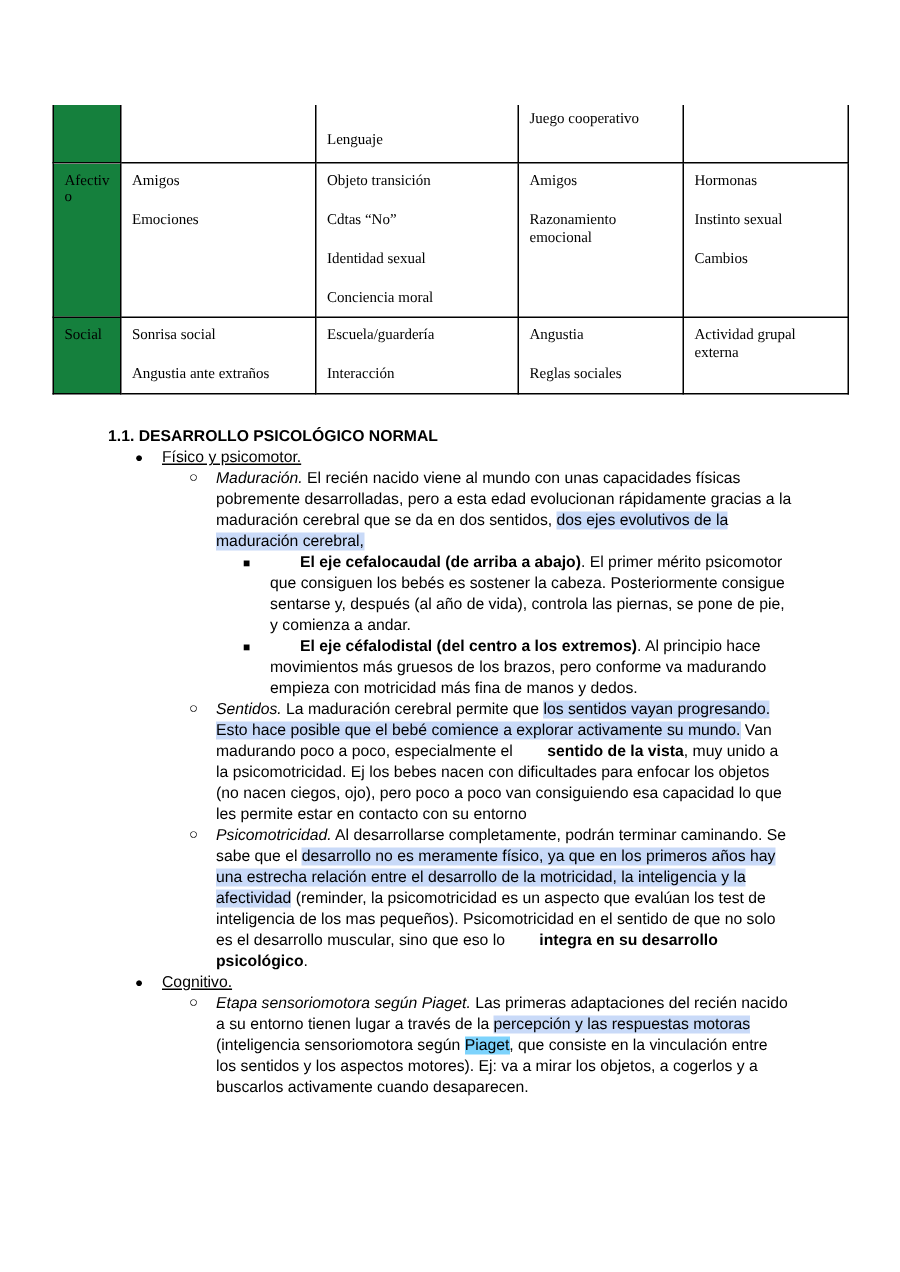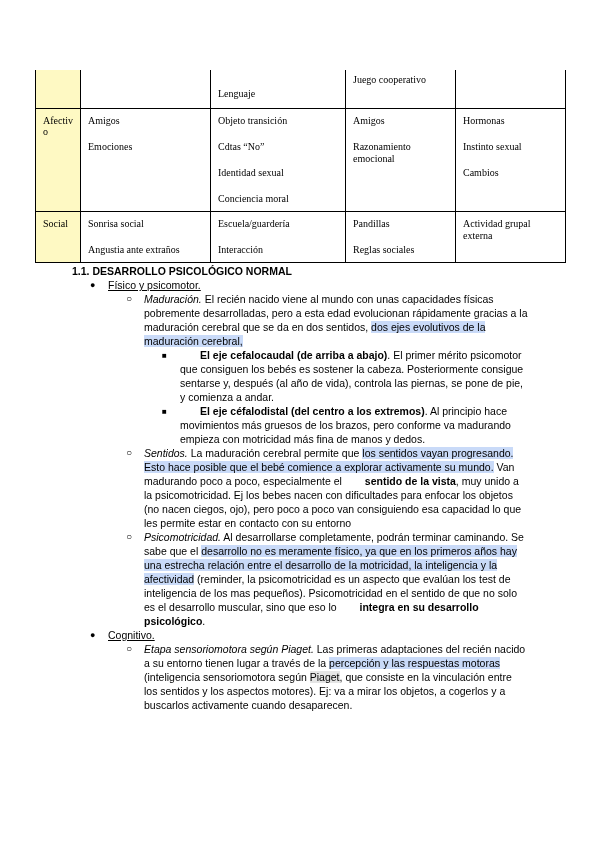--- a/index.html
+++ b/index.html
@@ -6,41 +6,41 @@
   html, body { width: 600px; }
   body { font-family: "Liberation Sans", sans-serif; background: #ffffff; color: #000; }
   .page { position: relative; width: 600px; height: 848px; background: #fff; overflow: hidden; }
 
   
   .doc-table { position: absolute; left: 35px; top: 70px; width: 530px;
                border-collapse: collapse; table-layout: fixed; font-size: 10px; }
   .doc-table td { border: 1px solid #000; vertical-align: top; padding: 6px 7px; overflow: hidden; font-family: Liberation Serif, serif; }
   .doc-table tr:first-child td { border-top: none; height: 38px; padding-top: 4px; }
   .doc-table tr:first-child td:nth-child(3) { padding-top: 18px; }
-  .rowhead { background: #fef9c3; word-wrap: break-word; overflow-wrap: anywhere; }
+  .rowhead { background: #15803d; word-wrap: break-word; overflow-wrap: anywhere; }
   .cell-line { line-height: 12px; min-height: 12px; margin-bottom: 14px; }
   .cell-line:last-child { margin-bottom: 0; }
 
   
-  .content { position: absolute; left: 72px; top: 264px; width: 456px;
+  .content { position: absolute; left: 72px; top: 284px; width: 456px;
              font-size: 10.5px; line-height: 14px; }
   .h1 { font-weight: bold; font-size: 10.5px; }
   .sub { font-style: italic; text-decoration: underline; }
   .block { position: relative; }
   .li1 { padding-left: 36px; }
   .li1 .marker { position: absolute; left: 18px; font-size: 9px; }
   .li2 { padding-left: 72px; }
   .li2 .marker { position: absolute; left: 54px; font-size: 10px; }
   .li3 { padding-left: 108px; }
   .li3 .marker { position: absolute; left: 90px; font-size: 8px; top: 1px; }
   .b { font-weight: bold; margin-left: 20px; }
   .i { font-style: italic; }
   .u { text-decoration: underline; }
   .h-blue { background: #c9daf8; }
-  .h-orange { background: #e5e5e5; }
+  .h-orange { background: #7dd3fc; }
 </style>
 </head>
 <body>
 
 <div class="page">
 
   <table class="doc-table">
     <colgroup>
       <col style="width:45px">
         <col style="width:130px">
@@ -86,21 +86,21 @@
           <td class="rowhead">Social</td>
           <td>
             <div class="cell-line">Sonrisa social</div>
             <div class="cell-line">Angustia ante extraños</div>
           </td>
           <td>
             <div class="cell-line">Escuela/guardería</div>
             <div class="cell-line">Interacción</div>
           </td>
           <td>
-            <div class="cell-line">Pandillas</div>
+            <div class="cell-line">Angustia</div>
             <div class="cell-line">Reglas sociales</div>
           </td>
           <td>
             <div class="cell-line">Actividad grupal externa</div>
           </td>
         </tr>
       </tbody>
   </table>
 
   <div class="content">

